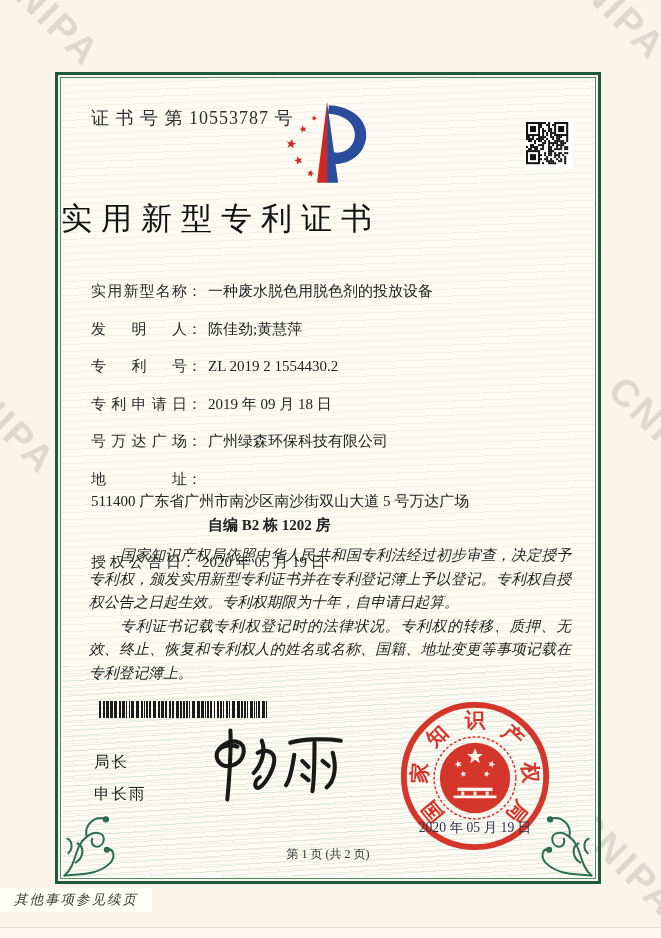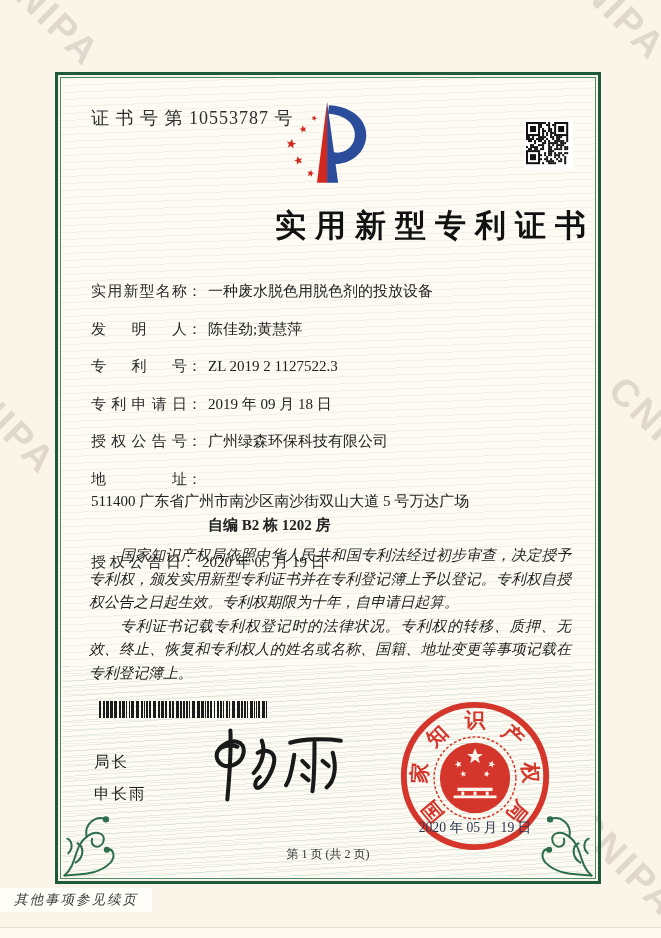--- a/index.html
+++ b/index.html
@@ -31,22 +31,22 @@
   .guilloche-strong{
     position:absolute; left:2px; right:2px; bottom:2px; height:210px;
     background:repeating-linear-gradient(176deg, rgba(92,132,98,.13) 0 1px, transparent 1px 5px);
     pointer-events:none;
   }
   
   .cert-no{position:absolute; left:30px; top:28px; font-size:18px; letter-spacing:1px; color:#2e2e2e;}
   .logo{position:absolute; left:50%; top:20px; transform:translateX(-50%);}
   .qr{position:absolute; right:22px; top:42px; width:46px; height:48px; background:#fff; padding:1px;}
   .title{
-    position:absolute; top:120px; left:0; right:0; text-align:right;
-    font-size:31px; font-weight:bold; letter-spacing:9px; color:#111;margin-top:7px;
+    position:absolute; top:120px; left:0; right:0; text-align:left;
+    font-size:31px; font-weight:normal; letter-spacing:9px; color:#111;
   }
   
   .fields{position:absolute; top:202px; left:30px; right:24px; font-size:15px;}
   .field-row{margin-bottom:15.5px; line-height:22px;}
   .flabel{
     display:inline-block; width:96px; text-align:justify; text-align-last:justify;
     vertical-align:top; color:#2b2b2b;
   }
   .fcolon{display:inline-block; vertical-align:top; margin-right:6px;}
   .fvalue{display:inline-block; vertical-align:top; max-width:390px; color:#222;}
@@ -301,27 +301,27 @@
       <div class="title">实用新型专利证书</div>
 
       <div class="fields">
         <div class="field-row">
           <span class="flabel">实用新型名称</span><span class="fcolon">：</span><span class="fvalue">一种废水脱色用脱色剂的投放设备</span>
         </div>
         <div class="field-row">
           <span class="flabel">发明人</span><span class="fcolon">：</span><span class="fvalue">陈佳劲;黄慧萍</span>
         </div>
         <div class="field-row">
-          <span class="flabel">专利号</span><span class="fcolon">：</span><span class="fvalue">ZL 2019 2 1127522.3</span>
+          <span class="flabel">专利号</span><span class="fcolon">：</span><span class="fvalue">ZL 2019 2 1554430.2</span>
         </div>
         <div class="field-row">
           <span class="flabel">专利申请日</span><span class="fcolon">：</span><span class="fvalue">2019 年 09 月 18 日</span>
         </div>
         <div class="field-row">
-          <span class="flabel">授权公告号</span><span class="fcolon">：</span><span class="fvalue">广州绿森环保科技有限公司</span>
+          <span class="flabel">号万达广场</span><span class="fcolon">：</span><span class="fvalue">广州绿森环保科技有限公司</span>
         </div>
         <div class="field-row">
           <span class="flabel">地址</span><span class="fcolon">：</span><span class="fvalue">511400 广东省广州市南沙区南沙街双山大道 5 号万达广场</span>
           <div class="addr2 fvalue">自编 B2 栋 1202 房</div>
         </div>
         <div class="field-row grant-row">
           <span class="grant-pair1">
             <span class="flabel small">授权公告日</span><span class="fcolon">：</span><span>2020 年 05 月 19 日</span>
           </span>
         </div>

